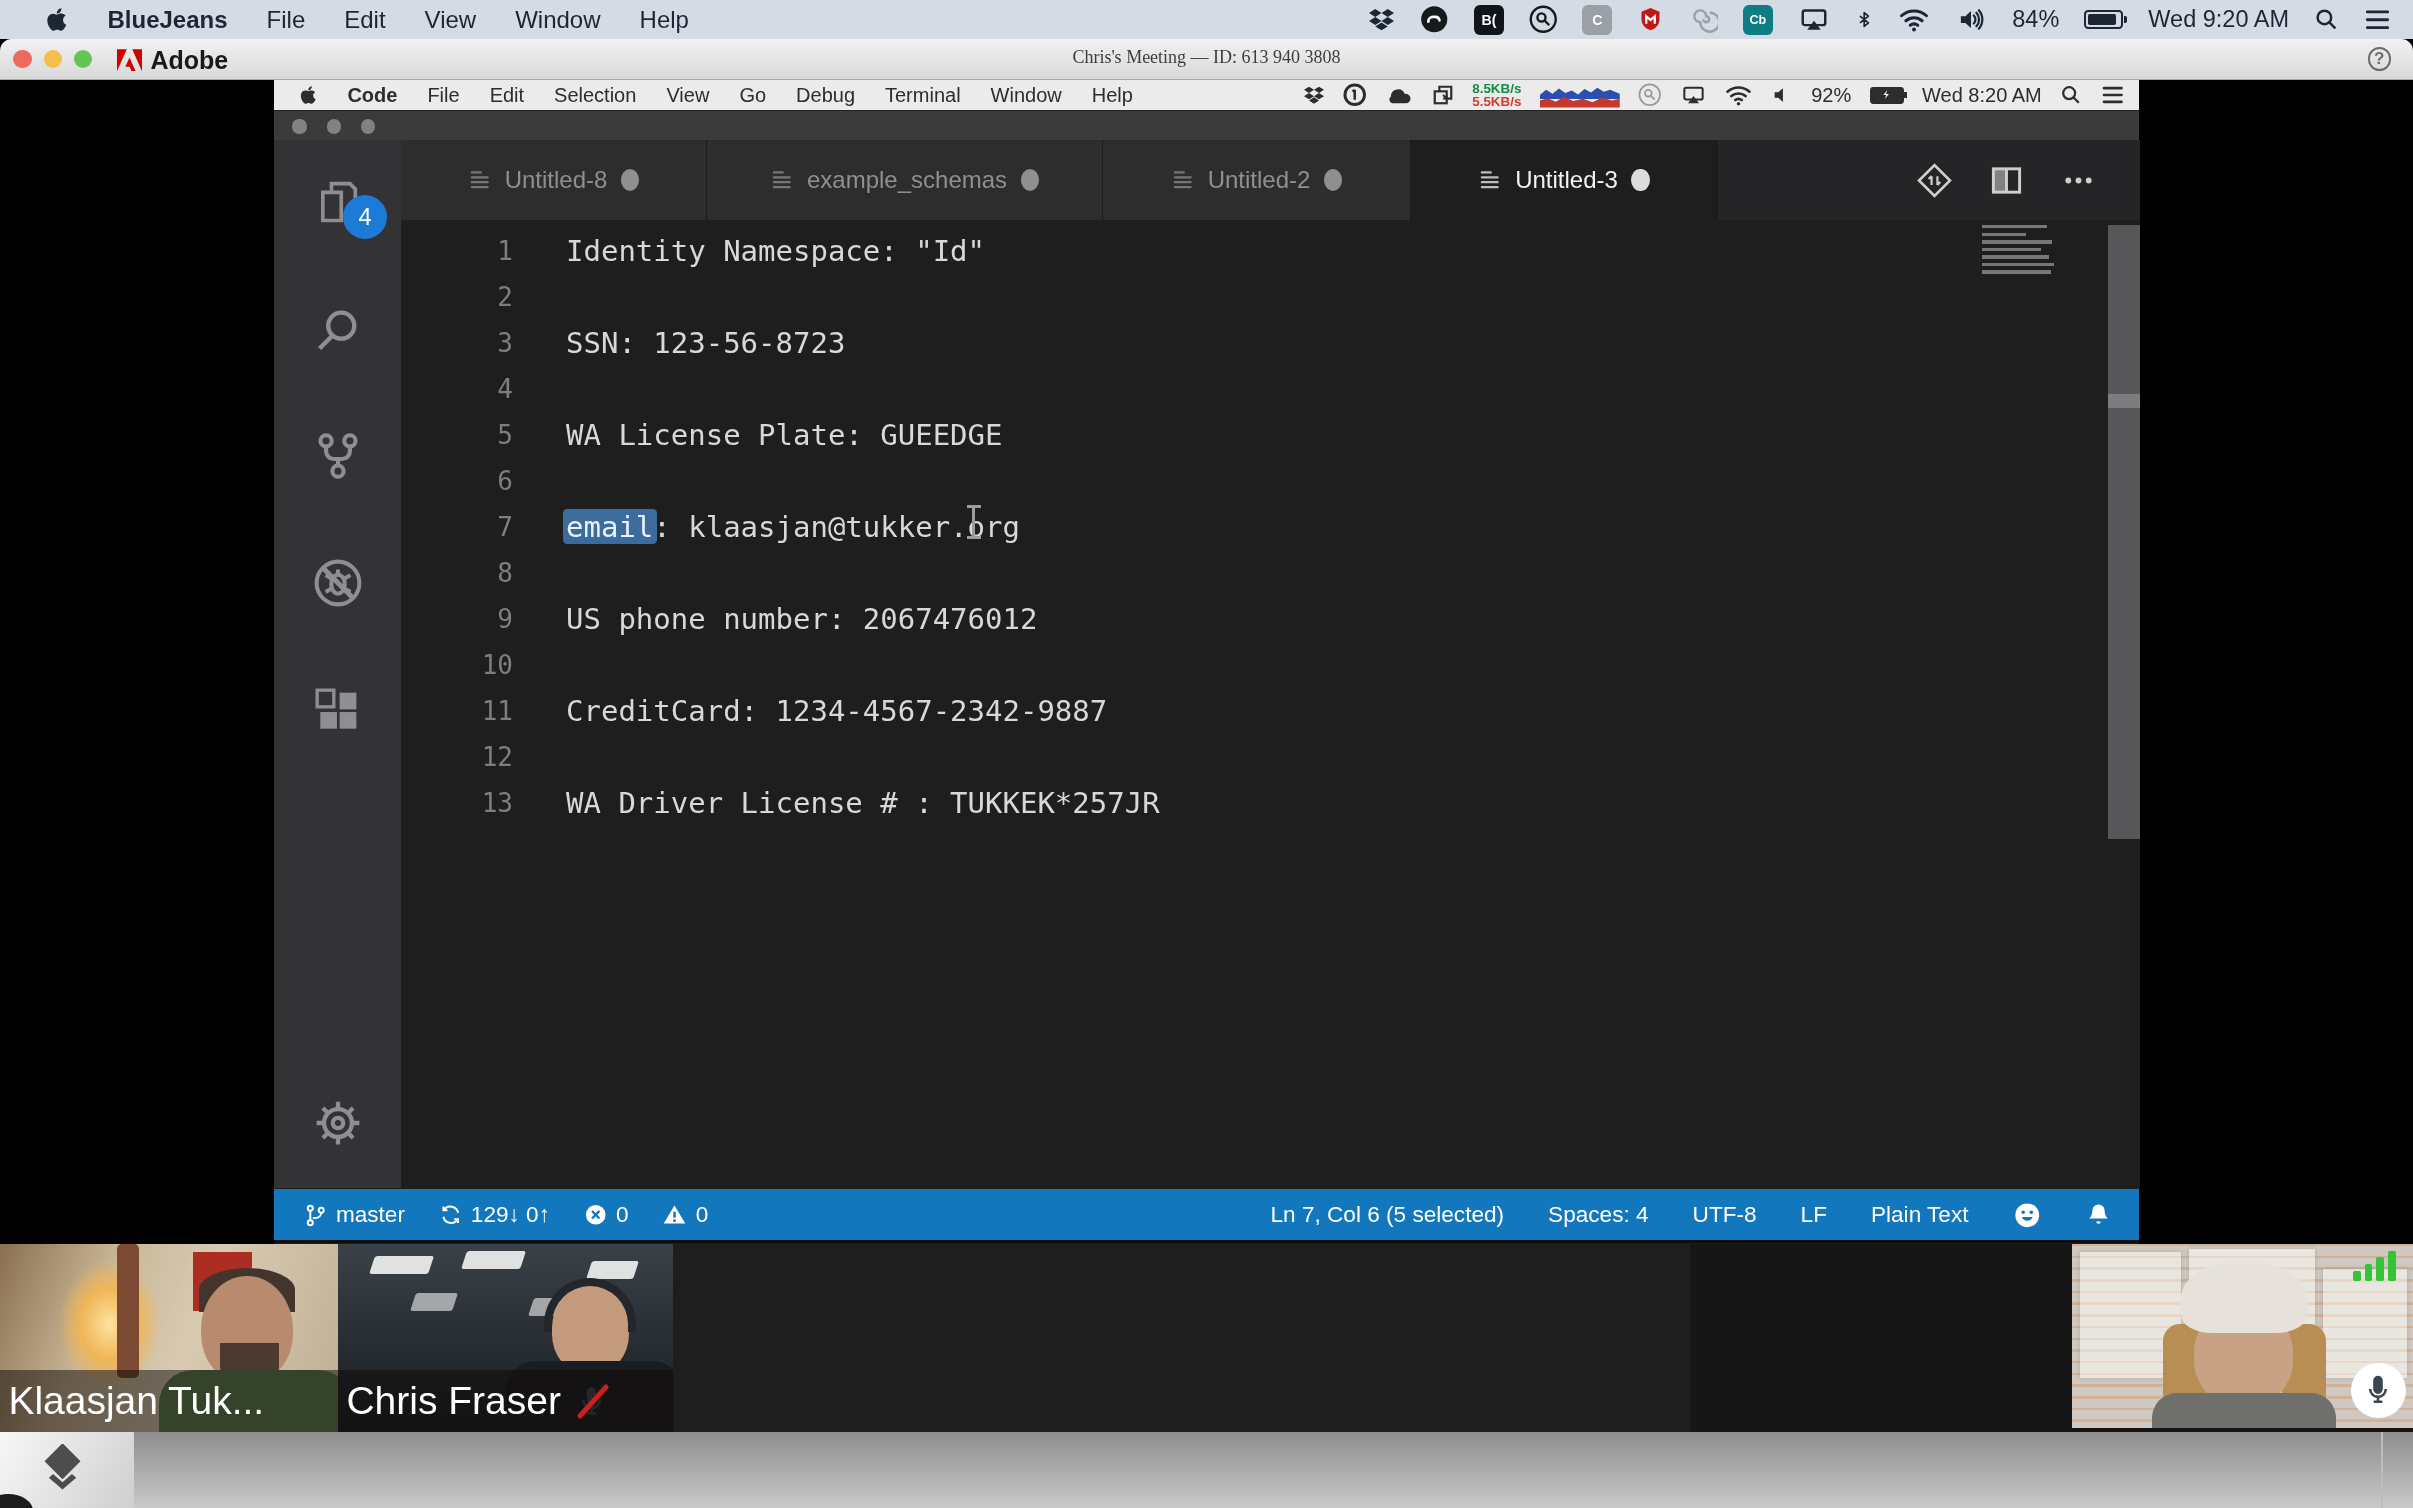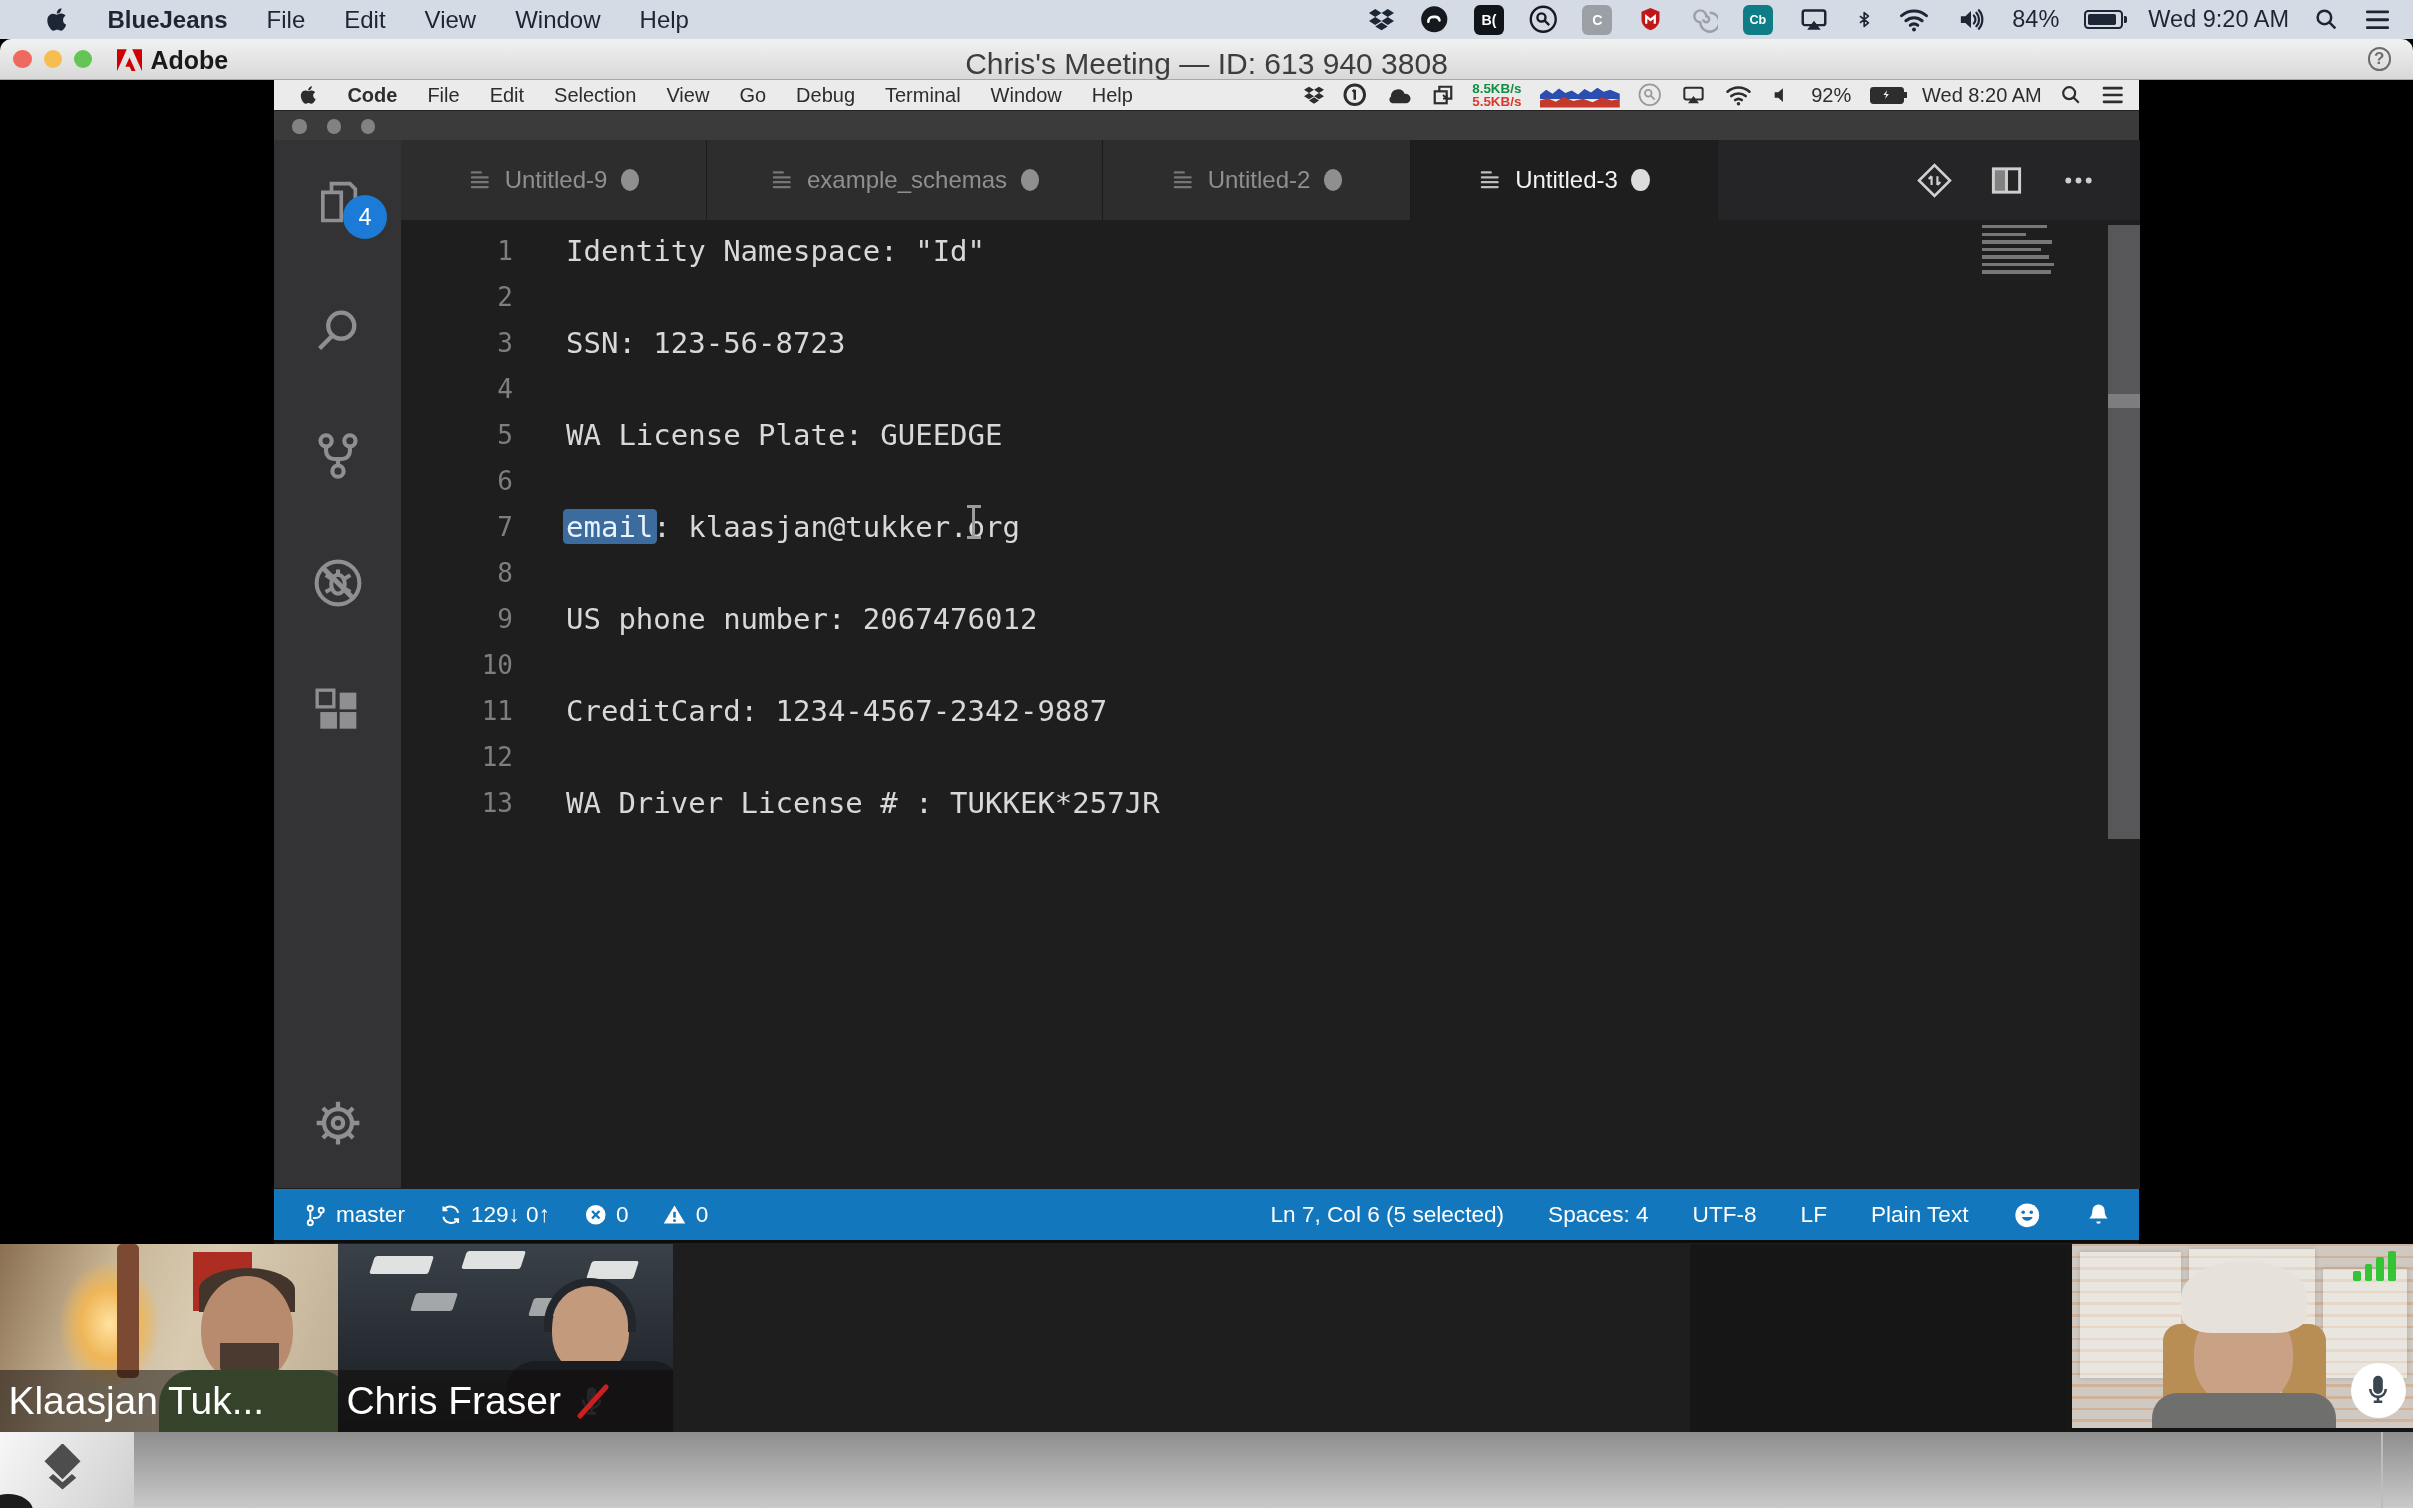--- a/index.html
+++ b/index.html
@@ -25,21 +25,21 @@
 
   
   .meeting-window { position:absolute; left:0; top:39px; width:2413px; height:1470px; background:#000;
                     border-radius:11.7px 11.7px 0 0; overflow:hidden; }
   .titlebar { position:relative; height:41px; background:linear-gradient(#f1f1f1,#d9d9d9); border-bottom:0.8px solid #a9a9a9; }
   .tl { position:absolute; top:11px; width:18.4px; height:18.4px; border-radius:50%; }
   .tl.red { left:13.4px; background:#ef6a5e; } .tl.yel { left:44px; background:#f6be4f; } .tl.grn { left:74px; background:#62c554; }
   .adobe-brand { position:absolute; left:117px; top:6.7px; display:flex; align-items:center; gap:8.4px; }
   .adobe-a { width:25px; height:22.6px; position:relative; }
   .adobe-label { font-size:25px; font-weight:600; color:#191919; }
-  .win-title { position:absolute; left:0; right:0; top:8.4px; text-align:center; font-size:30px; color:#3d3d3d; }
+  .win-title { position:absolute; left:0; right:0; top:8.4px; text-align:center; font-size:18px; color:#3d3d3d;font-family:Liberation Serif, serif; }
   .help-circ { position:absolute; right:22px; top:8.4px; width:23.5px; height:23.5px; border:2.1px solid #6d6d6d; border-radius:50%;
                color:#6d6d6d; font-size:17px; font-weight:700; display:flex; align-items:center; justify-content:center; }
 
   
   .share-area { position:absolute; left:0; top:41px; width:2413px; height:1164px; background:#000; }
   .inner-screen { position:absolute; left:274px; top:0; width:1865px; height:1164px; background:#181818; }
 
   
   .imenubar { position:absolute; left:0; top:0; width:1865px; height:30px; background:#ebebec;
               display:flex; align-items:center; justify-content:space-between; color:#2d2d2d; }
@@ -417,21 +417,21 @@
             </div>
           </div>
 
           <div class="tabbar">
             <div class="tab" style="width:306px;">
               <span class="fileic">
                 <svg width="23.5" height="23.5" viewBox="0 0 24 24" stroke="currentColor" stroke-width="2.4" stroke-linecap="round">
                     <path d="M4 4.5h9M4 9.5h16M4 14.5h16M4 19.5h16"></path>
                   </svg>
               </span>
-              <span>Untitled-9</span>
+              <span>Untitled-8</span>
               <span class="dirty-dot"></span>
             </div>
             <div class="tab" style="width:396px;">
               <span class="fileic">
                 <svg width="23.5" height="23.5" viewBox="0 0 24 24" stroke="currentColor" stroke-width="2.4" stroke-linecap="round">
                     <path d="M4 4.5h9M4 9.5h16M4 14.5h16M4 19.5h16"></path>
                   </svg>
               </span>
               <span>example_schemas</span>
               <span class="dirty-dot"></span>

